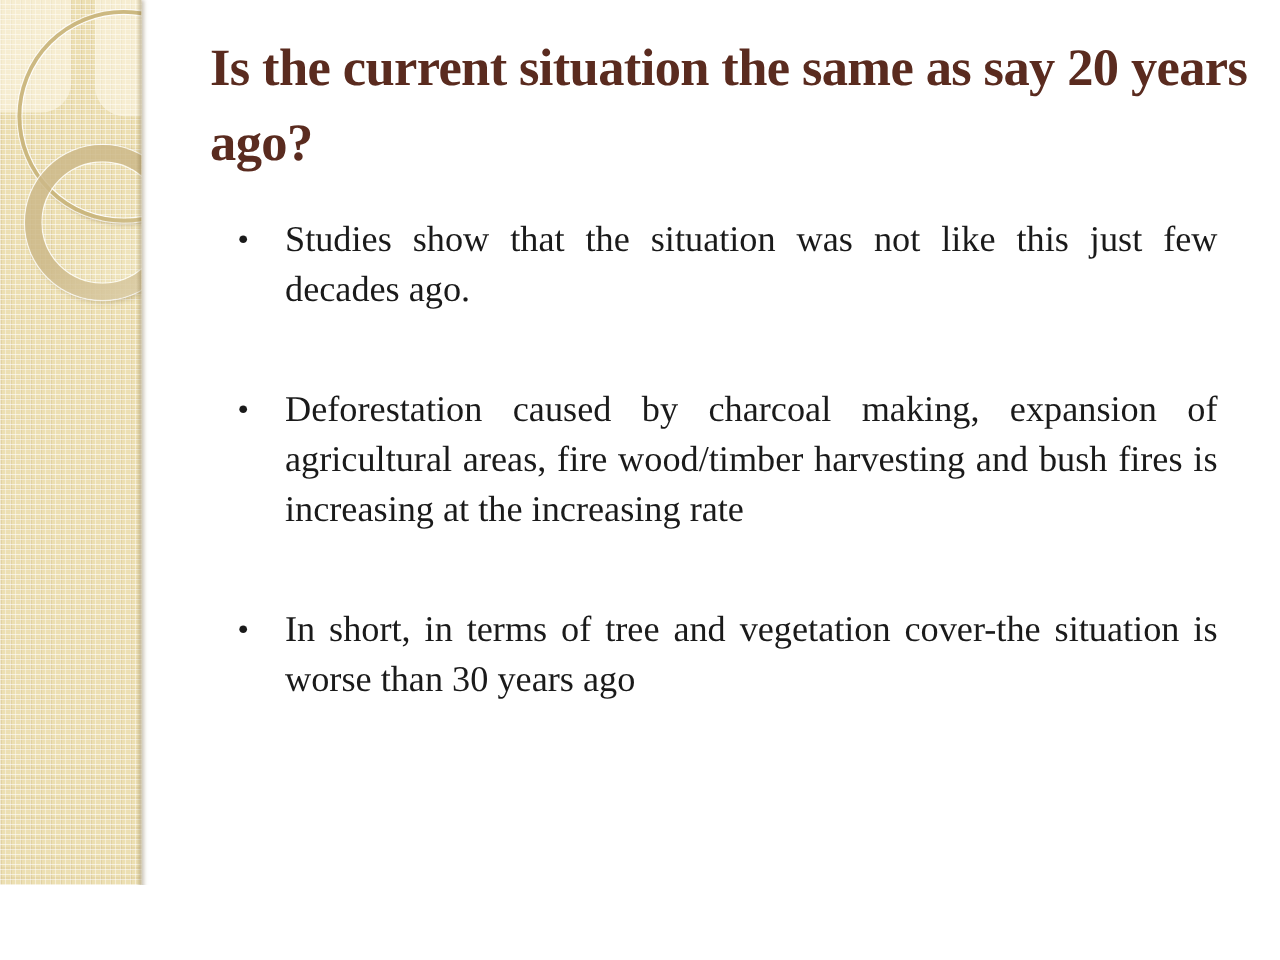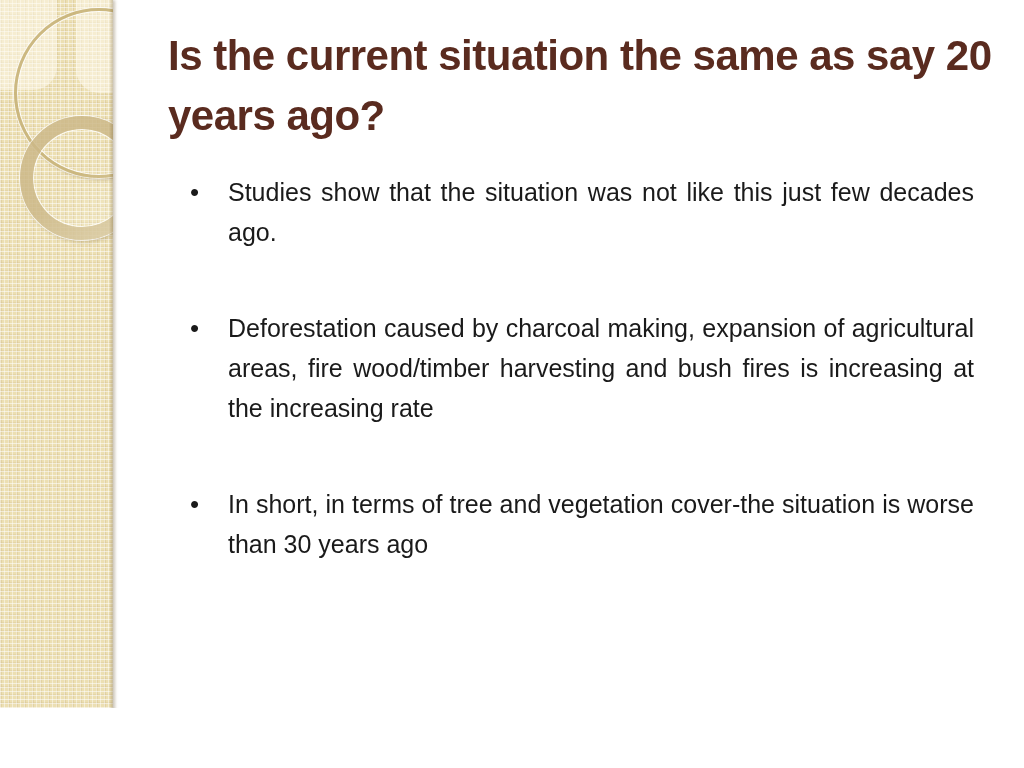--- a/index.html
+++ b/index.html
@@ -7,20 +7,21 @@
     padding: 0;
     background: #ffffff;
     font-family: "Liberation Sans", sans-serif;
   }
   .slide {
     position: relative;
     width: 1024px;
     height: 708px;
     background: var(--bg, #ffffff);
     overflow: hidden;
+    font-family: Liberation Serif, serif;
   }
 
   
   .sidebar {
     position: absolute;
     left: 0; top: 0;
     width: 113px;
     height: 768px;
     background-color: var(--sidebar-base, #ecdfb2);
     background-image:
@@ -111,21 +112,21 @@
   }
   .bullet-dot {
     flex: 0 0 38px;
     font-size: 26px;
     line-height: 40px;
     color: var(--body-color, #1a1a1a);
   }
   .bullet-text {
     flex: 0 0 746px;
     margin: 0;
-    font-size: 25px;
+    font-size: 29px;
     line-height: 40px;
     text-align: justify;
     color: var(--body-color, #1a1a1a);
   }
 </style>
 </head>
 <body>
 
 <div class="slide">
 

